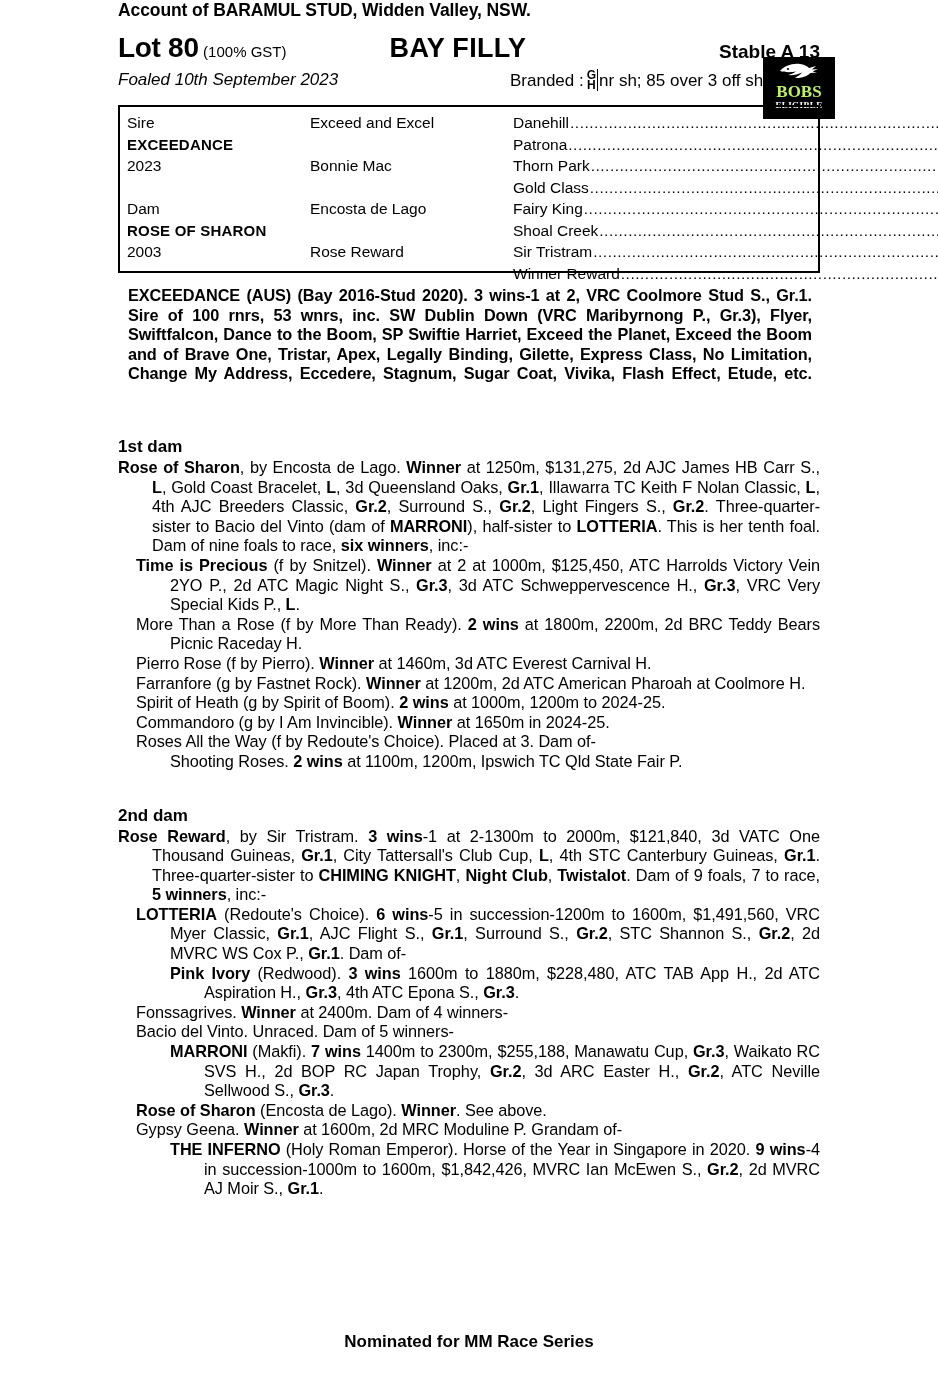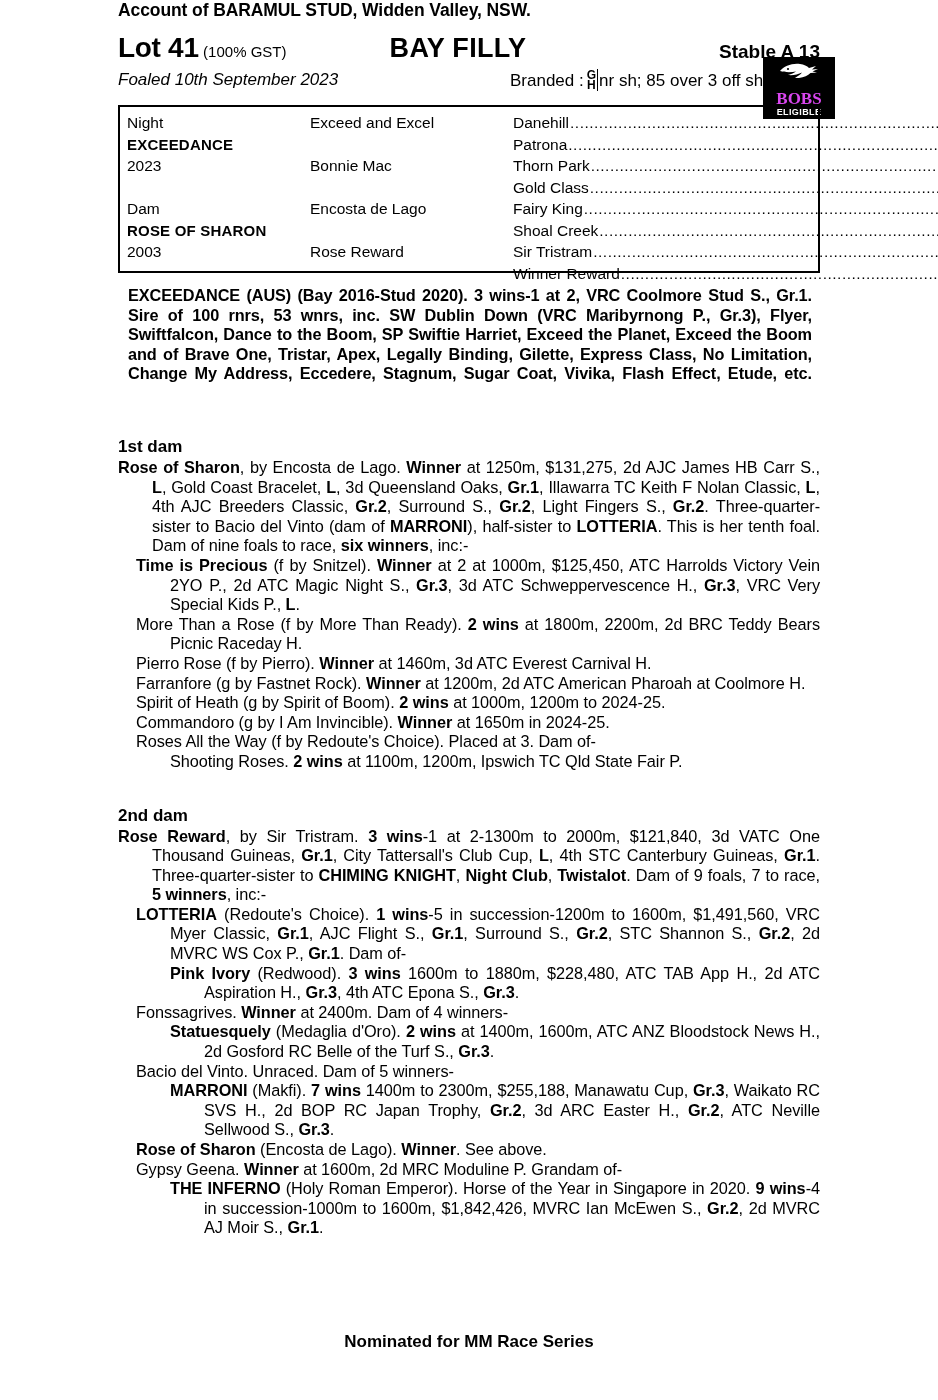--- a/index.html
+++ b/index.html
@@ -21,26 +21,26 @@
     position: absolute;
     top: 57px; right: 103px;
     width: 72px; height: 62px;
     background: #000;
     display: flex; flex-direction: column;
     align-items: center; justify-content: flex-start;
     padding-top: 5px;
   }
   .bobs-horse { width: 46px; height: 17px; display:block; }
   .bobs-word {
-    color: #d946ef; font-family: "Liberation Serif", serif;
+    color: #bef264; font-family: "Liberation Serif", serif;
     font-weight: bold; font-size: 17px; line-height: 17px;
-    letter-spacing: 0px; margin-top: 11px;
+    letter-spacing: 0px; margin-top: 4px;
   }
   .bobs-sub {
-    color: #fff; font-family: Liberation Sans, sans-serif;
+    color: #fff; font-family: Liberation Serif, serif;
     font-weight: bold; font-size: 9px; line-height: 11px;
     letter-spacing: 0.4px;
   }
 
   
   .account-line {
     text-align: left;
     font-weight: bold;
     font-size: 17.5px;
     letter-spacing: -0.1px;
@@ -157,21 +157,21 @@
       <circle cx="12" cy="7" r="1.1" fill="#000000"></circle>
     </svg>
     <div class="bobs-word">BOBS</div>
     <div class="bobs-sub">ELIGIBLE</div>
   </div>
 
   <div class="account-line">Account of BARAMUL STUD, Widden Valley, NSW.</div>
 
   <div class="lot-row">
     <div class="lot-left">
-      <span class="lot-num">Lot 41</span>
+      <span class="lot-num">Lot 80</span>
       <span class="lot-gst">(100% GST)</span>
     </div>
     <div class="lot-center">BAY FILLY</div>
     <div class="lot-right">Stable A 13</div>
   </div>
 
   <div class="foaled-row">
     <div class="foaled-left">Foaled 10th September 2023</div>
     <div class="branded-wrap">
       <span>Branded :</span>
@@ -179,21 +179,21 @@
         <span>G</span>
         <span>H</span>
       </span>
       <span>nr sh; 85 over 3 off sh</span>
     </div>
   </div>
 
   <div class="ped-table">
     <div class="ped-grid">
       <div class="ped-col" id="ped-c1">
-          <div class="ped-line">Night</div>
+          <div class="ped-line">Sire</div>
           <div class="ped-line bold">EXCEEDANCE</div>
           <div class="ped-line">2023</div>
           <div class="ped-line">&nbsp;</div>
           <div class="ped-line">Dam</div>
           <div class="ped-line bold">ROSE OF SHARON</div>
           <div class="ped-line">2003</div>
           <div class="ped-line">&nbsp;</div>
         </div>
       <div class="ped-col" id="ped-c2">
           <div class="ped-line">Exceed and Excel</div>
@@ -258,24 +258,23 @@
         <div class="entry ind1">Commandoro (g by I Am Invincible). <b>Winner</b> at 1650m in 2024-25.</div>
         <div class="entry ind1">Roses All the Way (f by Redoute's Choice). Placed at 3. Dam of-</div>
         <div class="entry ind2">Shooting Roses. <b>2 wins</b> at 1100m, 1200m, Ipswich TC Qld State Fair P.</div>
       </div>
   </div>
 
   <div class="dam-block sp">
     <div class="dam-head">2nd dam</div>
     <div id="dam2-entries">
         <div class="entry ind0"><b>Rose Reward</b>, by Sir Tristram. <b>3 wins</b>-1 at 2-1300m to 2000m, $121,840, 3d VATC One Thousand Guineas, <b>Gr.1</b>, City Tattersall's Club Cup, <b>L</b>, 4th STC Canterbury Guineas, <b>Gr.1</b>. Three-quarter-sister to <b>CHIMING KNIGHT</b>, <b>Night Club</b>, <b>Twistalot</b>. Dam of 9 foals, 7 to race, <b>5 winners</b>, inc:-</div>
-        <div class="entry ind1"><b>LOTTERIA</b> (Redoute's Choice). <b>1 wins</b>-5 in succession-1200m to 1600m, $1,491,560, VRC Myer Classic, <b>Gr.1</b>, AJC Flight S., <b>Gr.1</b>, Surround S., <b>Gr.2</b>, STC Shannon S., <b>Gr.2</b>, 2d MVRC WS Cox P., <b>Gr.1</b>. Dam of-</div>
+        <div class="entry ind1"><b>LOTTERIA</b> (Redoute's Choice). <b>6 wins</b>-5 in succession-1200m to 1600m, $1,491,560, VRC Myer Classic, <b>Gr.1</b>, AJC Flight S., <b>Gr.1</b>, Surround S., <b>Gr.2</b>, STC Shannon S., <b>Gr.2</b>, 2d MVRC WS Cox P., <b>Gr.1</b>. Dam of-</div>
         <div class="entry ind2"><b>Pink Ivory</b> (Redwood). <b>3 wins</b> 1600m to 1880m, $228,480, ATC TAB App H., 2d ATC Aspiration H., <b>Gr.3</b>, 4th ATC Epona S., <b>Gr.3</b>.</div>
         <div class="entry ind1">Fonssagrives. <b>Winner</b> at 2400m. Dam of 4 winners-</div>
-        <div class="entry ind2"><b>Statuesquely</b> (Medaglia d'Oro). <b>2 wins</b> at 1400m, 1600m, ATC ANZ Bloodstock News H., 2d Gosford RC Belle of the Turf S., <b>Gr.3</b>.</div>
         <div class="entry ind1">Bacio del Vinto. Unraced. Dam of 5 winners-</div>
         <div class="entry ind2"><b>MARRONI</b> (Makfi). <b>7 wins</b> 1400m to 2300m, $255,188, Manawatu Cup, <b>Gr.3</b>, Waikato RC SVS H., 2d BOP RC Japan Trophy, <b>Gr.2</b>, 3d ARC Easter H., <b>Gr.2</b>, ATC Neville Sellwood S., <b>Gr.3</b>.</div>
         <div class="entry ind1"><b>Rose of Sharon</b> (Encosta de Lago). <b>Winner</b>. See above.</div>
         <div class="entry ind1">Gypsy Geena. <b>Winner</b> at 1600m, 2d MRC Moduline P. Grandam of-</div>
         <div class="entry ind2"><b>THE INFERNO</b> (Holy Roman Emperor). Horse of the Year in Singapore in 2020. <b>9 wins</b>-4 in succession-1000m to 1600m, $1,842,426, MVRC Ian McEwen S., <b>Gr.2</b>, 2d MVRC AJ Moir S., <b>Gr.1</b>.</div>
       </div>
   </div>
 
   <div class="footer">Nominated for MM Race Series</div>
 </div>

